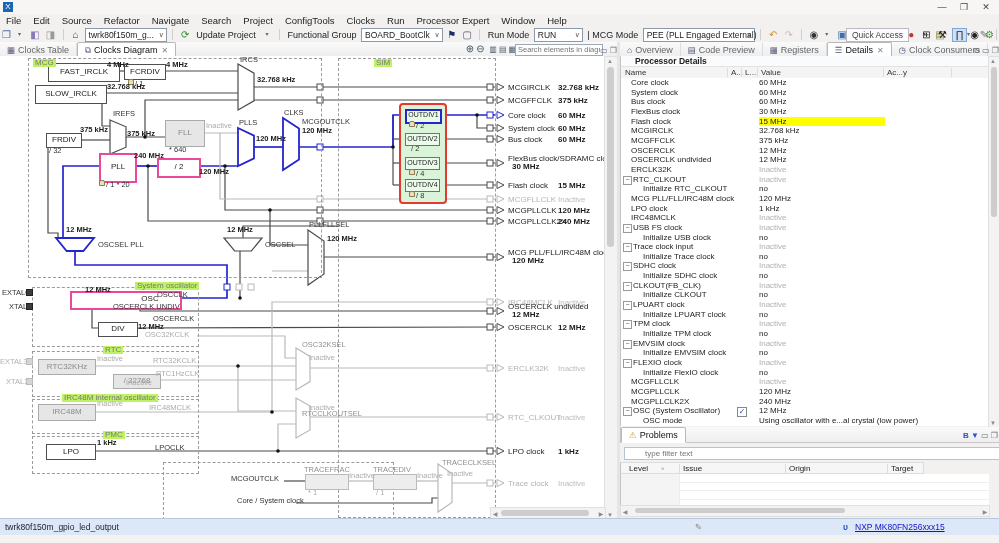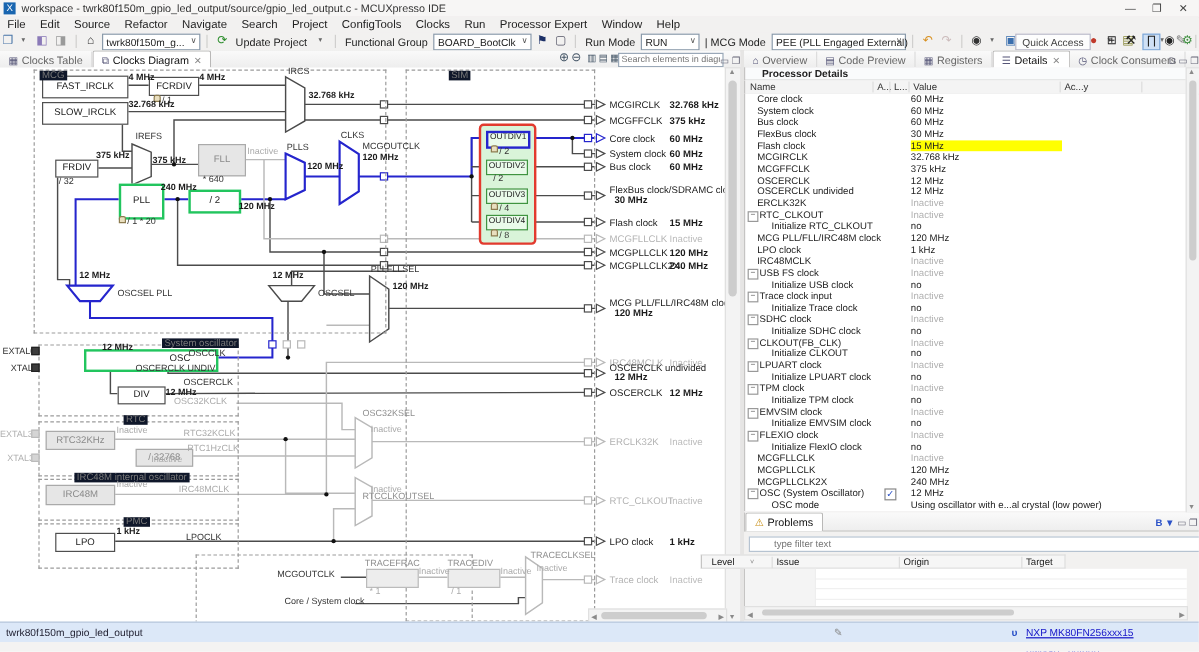--- a/index.html
+++ b/index.html
@@ -35,30 +35,30 @@
   #dgsearch{position:absolute;right:14px;top:1.5px;width:82px;height:10px;border:1px solid #9aa8b8;font-size:7.5px;color:#888;padding:0 2px;font-family:"Liberation Sans",sans-serif}
   .minmax{position:absolute;right:0;top:2px;color:#667;font-size:8px}
   
   #canvas{left:0;top:56px;width:604px;height:462px;background:#fff;overflow:hidden}
   #wires{position:absolute;left:0;top:0}
   .grp{position:absolute;border:1px dashed #9b9b9b}
   .blk{position:absolute;text-align:center;font-size:8px;overflow:hidden;white-space:nowrap}
   .blk.box{border:1px solid #4f4f4f;background:#fff;color:#222}
   .blk.gray{border:1px solid #aaa;background:#e6e6e6;color:#8a8a8a}
   .blk.grayl{border:1px solid #bbb;background:#ededed;color:#999}
-  .blk.blue{border:2px solid #22c55e;background:#fff;color:#222}
+  .blk.blue{border:2px solid #ec4899;background:#fff;color:#222}
   .blk.green{border:1px solid #3f9440;background:#eafbea;color:#222;font-size:7px}
   .blk.green.sel{border:2px solid #2525cd}
   .redbox{position:absolute;border:2px solid #e23a2e;border-radius:4px;background:#d9f4d9}
   .wl{position:absolute;white-space:nowrap;font-size:7.5px;line-height:8px}
   .wf{color:#1b1b1b;font-weight:bold}
   .wlb{color:#333}
   .wg{color:#ababab}
   .wn{color:#8f8f8f}
-  .wG{color:#787878;background:#0f172a;padding:0 2px;font-size:8px}
+  .wG{color:#787878;background:#bef264;padding:0 2px;font-size:8px}
   .lk{display:inline-block;width:4px;height:4px;border:1px solid #8d7c50;border-radius:2px 2px 0 0;background:#e9dfbf;margin-right:1px;vertical-align:1px}
   .pin{position:absolute;font-size:7.5px;color:#333;white-space:nowrap}
   .pin.gy{color:#b0b0b0}
   .pad{position:absolute;width:5px;height:5px;background:#3c3c3c;border:1px solid #222}
   .pad.gy{background:#d5d5d5;border-color:#bbb}
   .out-l{position:absolute;font-size:8px;color:#222;white-space:nowrap}
   .out-v{position:absolute;font-size:8px;font-weight:bold;color:#1b1b1b;white-space:nowrap}
   .inact .out-l,.inact.out-l{color:#b3b3b3}
   .out-v.inact{color:#bcbcbc;font-weight:normal}
   
@@ -75,38 +75,37 @@
   .pdname{position:absolute;top:0;color:#222}
   .pdval{position:absolute;left:138px;top:0;width:150px;color:#222}
   .pdval.inact{color:#b0b0b0}
   .pdval.hl{background:#ffff00;width:126px}
   .exp{display:inline-block;width:7px;height:7px;border:1px solid #999;background:#fff;color:#555;
        font-size:7px;line-height:6px;text-align:center;margin-right:2px;vertical-align:0px}
   .chk{position:absolute;left:116px;top:1px;width:8px;height:8px;border:1px solid #888;background:#fff;color:#2a51c8;font-size:8px;line-height:8px;text-align:center}
   
   #prtabs{left:620px;top:427px;width:379px;height:15px;border-left:1px solid #c5c4c3}
   #prfilter{left:624px;top:447px;width:368px;height:11px;border:1px solid #b6c3d1;font-size:8px;color:#999;padding:0 20px;font-family:"Liberation Sans",sans-serif}
-  #prheader{left:584px;top:462px;width:304px;height:12px;background:#f6f6f6;border:1px solid #ddd;border-left:1px solid #c5c4c3;box-sizing:border-box;font-size:8px;line-height:12px}
+  #prheader{left:620px;top:462px;width:304px;height:12px;background:#f6f6f6;border:1px solid #ddd;border-left:1px solid #c5c4c3;box-sizing:border-box;font-size:8px;line-height:12px}
   #prheader span{position:absolute;top:0}
   #prheader i{position:absolute;top:1px;width:1px;height:10px;background:#ddd}
   #prrows{left:620px;top:474px;width:368px;height:31px;background:#fff;border-left:1px solid #c5c4c3}
   .prrow{height:7.7px;border-bottom:1px solid #f0f0f0}
   .prcol1{position:absolute;left:0;top:0;width:58px;height:31px;background:#f4f4f4;border-right:1px solid #eee}
   
   #statusbar{left:0;top:518px;width:999px;height:17px;background:#dce8f8;border-top:1px solid #b9c8dd;font-size:8.5px;line-height:16px}
   #bottomfill{left:0;top:535px;width:999px;height:8px;background:#f4f3f2}
   .devlink{color:#1414c8;text-decoration:underline}
   #sash{left:617px;top:42px;width:3px;height:476px;background:#e6e5e4}
 </style>
 </head>
 <body>
 
 <div id="titlebar" class="abs">
   <span class="winlogo">X</span>
-  <span class="ttl">workspace - twrk80f150m_gpio_led_output/source/gpio_led_output.c - MCUXpresso IDE</span>
   <span class="winbtns"><span>—</span><span>❐</span><span>✕</span></span>
 </div>
 
 <div id="menubar" class="abs"><span>File</span><span>Edit</span><span>Source</span><span>Refactor</span><span>Navigate</span><span>Search</span><span>Project</span><span>ConfigTools</span><span>Clocks</span><span>Run</span><span>Processor Expert</span><span>Window</span><span>Help</span></div>
 
 <div id="toolbar" class="abs">
   <span class="tbi" style="color:#4a76a8">❐</span><span class="tbi" style="font-size:6px;color:#666">▾</span>
   <span class="tbi" style="color:#8b7ab8">◧</span>
   <span class="tbi" style="color:#9a9a9a">◨</span>
   <span class="tbsep"></span>
@@ -288,21 +287,21 @@
       <path d="M497 423.5 L504 427 L497 430.5 Z" fill="#fff" stroke="#b9b9b9"></path>
     </svg>
     <div class="grp" style="left: 28px; top: 2px; width: 292px; height: 218px;"></div>
     <div class="grp" style="left: 338px; top: 2px; width: 156px; height: 458px;"></div>
     <div class="grp" style="left: 32px; top: 231px; width: 165px; height: 58px;"></div>
     <div class="grp" style="left: 32px; top: 295px; width: 165px; height: 44px;"></div>
     <div class="grp" style="left: 32px; top: 343px; width: 165px; height: 33px;"></div>
     <div class="grp" style="left: 32px; top: 380px; width: 165px; height: 36px;"></div>
     <div class="grp" style="left: 163px; top: 406px; width: 229px; height: 56px;"></div>
     <div class="redbox" style="left: 399px; top: 47px; width: 44px; height: 97px;"></div>
-    <div class="blk box" style="left: 35px; top: 7px; width: 70px; height: 17px; line-height: 16px;">FAST_IRCLK</div>
+    <div class="blk box" style="left: 48px; top: 7px; width: 70px; height: 17px; line-height: 16px;">FAST_IRCLK</div>
     <div class="blk box" style="left: 35px; top: 29px; width: 70px; height: 17px; line-height: 16px;">SLOW_IRCLK</div>
     <div class="blk box" style="left: 124px; top: 8px; width: 40px; height: 14px; line-height: 13px;">FCRDIV</div>
     <div class="blk box" style="left: 46px; top: 77px; width: 34px; height: 13px; line-height: 12px;">FRDIV</div>
     <div class="blk gray" style="left: 165px; top: 64px; width: 38px; height: 25px; line-height: 24px;">FLL</div>
     <div class="blk blue" style="left: 99px; top: 97px; width: 34px; height: 26px; line-height: 23px;">PLL</div>
     <div class="blk blue" style="left: 157px; top: 102px; width: 40px; height: 16px; line-height: 13px;">/ 2</div>
     <div class="blk green sel" style="left: 405px; top: 53px; width: 33px; height: 11px; line-height: 8px;">OUTDIV1</div>
     <div class="blk green" style="left: 405px; top: 77px; width: 33px; height: 11px; line-height: 10px;">OUTDIV2</div>
     <div class="blk green" style="left: 405px; top: 101px; width: 33px; height: 11px; line-height: 10px;">OUTDIV3</div>
     <div class="blk green" style="left: 405px; top: 123px; width: 33px; height: 11px; line-height: 10px;">OUTDIV4</div>

